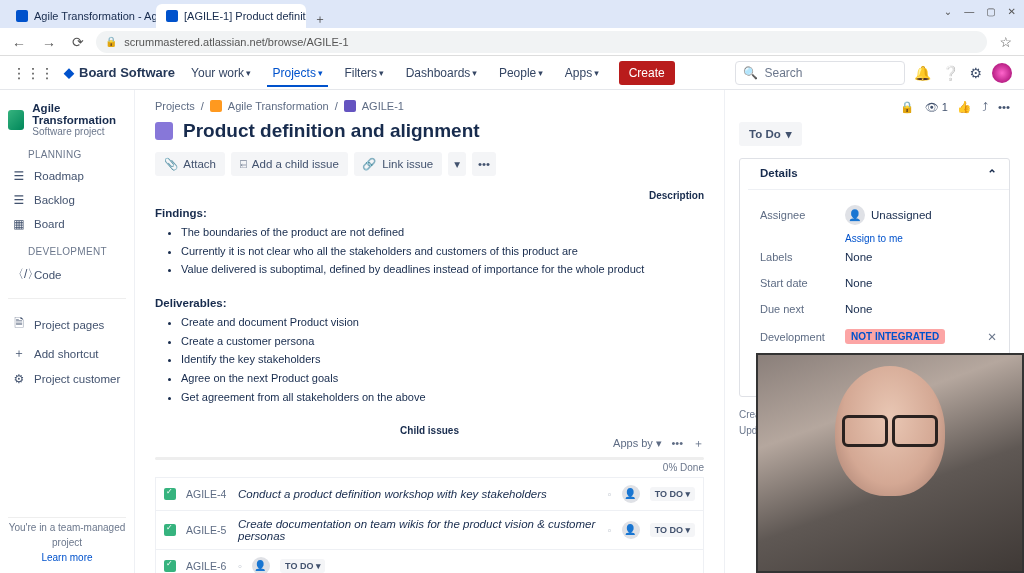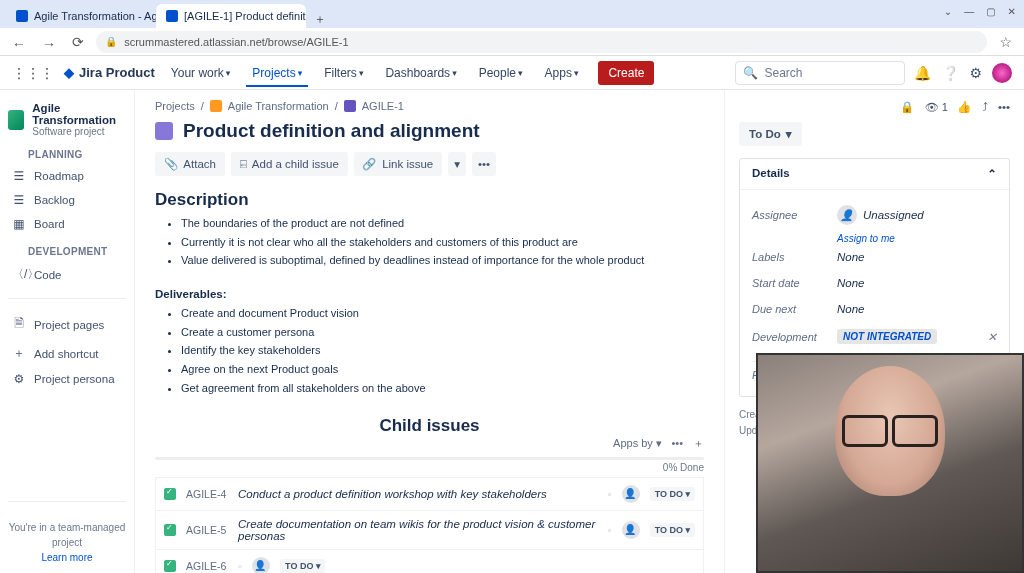--- a/index.html
+++ b/index.html
@@ -33,40 +33,40 @@
 
 
 .app-body { display:flex; height: calc(573px - 28px - 28px - 34px); }
 
 
 .sidebar { width: 135px; border-right:1px solid #eef0f4; padding: 12px 8px; font-size:11.5px; color:#42526e; position:relative;}
 .proj-header { display:flex; gap:8px; align-items:center; margin-bottom:12px;}
 .proj-icon { width: 20px; height:20px; border-radius:3px; background: linear-gradient(135deg,#36b37e,#00875a);}
 .proj-name { font-size:11.5px; font-weight:600; color:#172b4d;}
 .proj-sub { font-size:10px; color:#6b778c;}
-.sb-section-label { font-size:10px; font-weight:700; color:#6b778c; letter-spacing:0.3px; margin: 10px 0 4px; text-transform:uppercase;padding-left:20px;}
+.sb-section-label { font-size:10px; font-weight:400; color:#6b778c; letter-spacing:0.3px; margin: 10px 0 4px; text-transform:uppercase;padding-left:20px;}
 .sb-item { display:flex; align-items:center; gap:8px; padding:5px 4px; cursor:pointer; color:#42526e; border-radius:3px;}
 .sb-icon { width:14px; text-align:center; font-size:12px;}
-.sb-footer { position:absolute; bottom: 8px; left:8px; right:8px; text-align:center; font-size:10px; color:#6b778c; border-top:1px solid #eee; padding-top:18px; line-height:1.5;}
+.sb-footer { position:absolute; bottom: 8px; left:8px; right:8px; text-align:center; font-size:10px; color:#6b778c; border-top:1px solid #eee; padding-top:2px; line-height:1.5;}
 .sb-footer a { color:#0052cc; text-decoration:none;}
 
 
 .main { flex:1; padding: 10px 20px; overflow-y:auto; position: relative;}
 .main::-webkit-scrollbar{ width:6px;}
 .breadcrumb { display:flex; align-items:center; gap:6px; font-size:11px; color:#5e6c84;}
 .breadcrumb span { cursor:pointer;}
 .bc-icon { width:12px; height:12px; background:#ff991f; border-radius:2px;}
 .bc-icon.epic { background:#6554c0;}
 .issue-title { display:flex; align-items:center; gap:10px; margin: 8px 0 10px;}
 .color-chip { width:18px; height:18px; background:#8777d9; border-radius:3px;}
 .issue-title h1 { font-size:19px; font-weight:600; color:#172b4d;}
 .issue-actions { display:flex; gap:6px; }
 .ia-btn { border:none; background:#f4f5f7; padding:5px 9px; border-radius:3px; font-size:11.5px; color:#42526e; cursor:pointer; display:flex; align-items:center; gap:5px;}
 .ia-caret { padding:5px 6px;}
-.sect-h { font-size:17px; font-weight:600; margin: 14px 0 4px; color:#172b4d;}
+.sect-h { font-size:10px; font-weight:600; margin: 14px 0 4px; color:#172b4d;text-align:right;}
 .bold-sub { font-weight:600; font-size:11.5px; margin-top:6px;}
 .desc ul { padding-left: 26px; margin-top:4px;}
 .desc li { font-size:11px; line-height: 1.7; color:#172b4d;}
 .child-issues-header { display:flex; align-items:center; margin-top:18px;flex-direction:column;}
 .ci-actions { margin-left:auto; display:flex; align-items:center; gap:10px; font-size:11px; color:#5e6c84;}
 .progress-line { height:3px; background:#eee; margin:6px 0 2px; border-radius:2px;}
 .done-text { text-align:right; font-size:10px; color:#6b778c; margin-bottom:4px;}
 .ci-row { display:flex; align-items:center; gap:10px; padding:7px 8px; border:1px solid #eef0f4; border-top:none; font-size:11.5px;}
 .ci-row:first-of-type { border-top:1px solid #eef0f4; }
 .ci-type { width:12px; height:12px; background:#36b37e; border-radius:2px; position:relative; flex-shrink:0;}
@@ -75,29 +75,29 @@
 .ci-summary { color:#172b4d; flex:1;font-style:italic;}
 .ci-prio { color:#c1c7d0;}
 .ci-assignee { width:18px; height:18px; border-radius:50%; background:#dfe1e6; display:flex; align-items:center; justify-content:center; font-size:10px; color:#6b778c;}
 .ci-status { background:#f4f5f7; border-radius:3px; padding:2px 5px; font-size:9px; font-weight:700; color:#42526e; display:flex; gap:3px; align-items:center;}
 
 
 .right-panel { width: 300px; border-left: 1px solid #eef0f4; padding: 10px 14px; font-size:11.5px; position:relative;}
 .rp-top-icons { display:flex; justify-content:flex-end; gap:10px; align-items:center; color:#42526e; margin-bottom:8px;}
 .watch-badge { display:flex; align-items:center; gap:3px; font-size:11px;}
 .status-btn { background:#f4f5f7; border:none; padding:5px 10px; border-radius:3px; font-size:11.5px; font-weight:600; color:#42526e; cursor:pointer; display:inline-flex; gap:5px; align-items:center;}
-.details-panel { border:1px solid #dfe1e6; border-radius:3px; margin-top:12px;}
+.details-panel { border:1px solid #dfe1e6; border-radius:3px; margin-top:12px;padding-left:8px;}
 .dp-header { padding:8px 12px; border-bottom:1px solid #eef0f4; font-weight:600; display:flex; justify-content:space-between; cursor:pointer;}
-.dp-body { padding: 8px 12px; font-style: italic;}
+.dp-body { padding: 8px 12px;}
 .dp-row { display:flex; padding: 7px 0; align-items:center;}
 .dp-label { width: 85px; color:#5e6c84; font-size:11px;}
 .dp-val { color:#172b4d; font-size:11.5px; display:flex; align-items:center; gap:6px;}
 .unassigned-avatar { width:20px; height:20px; border-radius:50%; background:#dfe1e6; display:flex; align-items:center; justify-content:center; font-size:11px; color:#6b778c;}
 .assign-link { color:#0052cc; font-size:10px; cursor:pointer; margin-top:4px;}
-.dev-pill { background:#e5e5e5; color:#0052cc; font-size:10px; font-weight:600; padding:2px 6px; border-radius:3px;}
+.dev-pill { background:#fca5a5; color:#0052cc; font-size:10px; font-weight:600; padding:2px 6px; border-radius:3px;}
 .dp-close { color:#6b778c; cursor:pointer;}
 .meta-dates { font-size:10px; color:#6b778c; margin-top:10px; line-height:1.6;}
 
 
 .webcam { position:absolute; right:0; bottom:0; width:268px; height:220px; background: linear-gradient(160deg,#8a7f7a 0%, #b5a79e 30%, #5f5854 60%, #3f3936 100%); border:2px solid #333;}
 .face-hint { position:absolute; left:50%; top:35%; transform:translate(-50%,-50%); width:110px; height:130px; border-radius:50% 50% 45% 45%; background:radial-gradient(ellipse at 50% 40%, #e9c7b4 0%, #d4a894 60%, #a0786a 100%);}
 .glasses { position:absolute; left:50%; top:28%; transform:translate(-50%,0); width:96px; height:28px;}
 .glasses::before, .glasses::after { content:''; position:absolute; width:40px; height:26px; border:3px solid #2a2220; border-radius:6px; top:0;}
 .glasses::before{ left:0;} .glasses::after{ right:0;}
 
@@ -130,21 +130,21 @@
     <span class="lock">🔒</span>
     <span>scrummastered.atlassian.net/browse/AGILE-1</span>
   </div>
   <span class="nav-arrow">☆</span>
 </div>
 
 <div class="top-nav">
   <span class="apps-grid">⋮⋮⋮</span>
   <div class="logo">
     <span class="logo-mark">◆</span>
-    <span>Jira Product</span>
+    <span>Board Software</span>
   </div>
   <span class="nav-item">
       <span>Your work</span>
       <span class="caret">▾</span>
     </span>
   <span class="nav-item selected">
       <span>Projects</span>
       <span class="caret">▾</span>
     </span>
   <span class="nav-item">
@@ -207,21 +207,21 @@
     <div class="sb-item">
         <span class="sb-icon">🗎</span>
         <span>Project pages</span>
       </div>
     <div class="sb-item">
         <span class="sb-icon">＋</span>
         <span>Add shortcut</span>
       </div>
     <div class="sb-item">
         <span class="sb-icon">⚙</span>
-        <span>Project persona</span>
+        <span>Project customer</span>
       </div>
     <div class="sb-footer">
       <div>You're in a team-managed project</div>
       <a>Learn more</a>
     </div>
   </div>
 
   <div class="main">
     <div class="breadcrumb">
       <span>Projects</span>
@@ -248,20 +248,21 @@
       <button class="ia-btn">
           <span>🔗</span>
           <span>Link issue</span>
         </button>
       <button class="ia-btn ia-caret">▾</button>
       <button class="ia-btn ia-caret">•••</button>
     </div>
 
     <div class="sect-h">Description</div>
     <div class="desc">
+      <div class="bold-sub">Findings:</div>
       <ul id="findings-list">
           <li>The boundaries of the product are not defined</li>
           <li>Currently it is not clear who all the stakeholders and customers of this product are</li>
           <li>Value delivered is suboptimal, defined by deadlines instead of importance for the whole product</li>
         </ul>
       <div class="bold-sub" style="margin-top:18px;">Deliverables:</div>
       <ul id="deliverables-list">
           <li>Create and document Product vision</li>
           <li>Create a customer persona</li>
           <li>Identify the key stakeholders</li>

